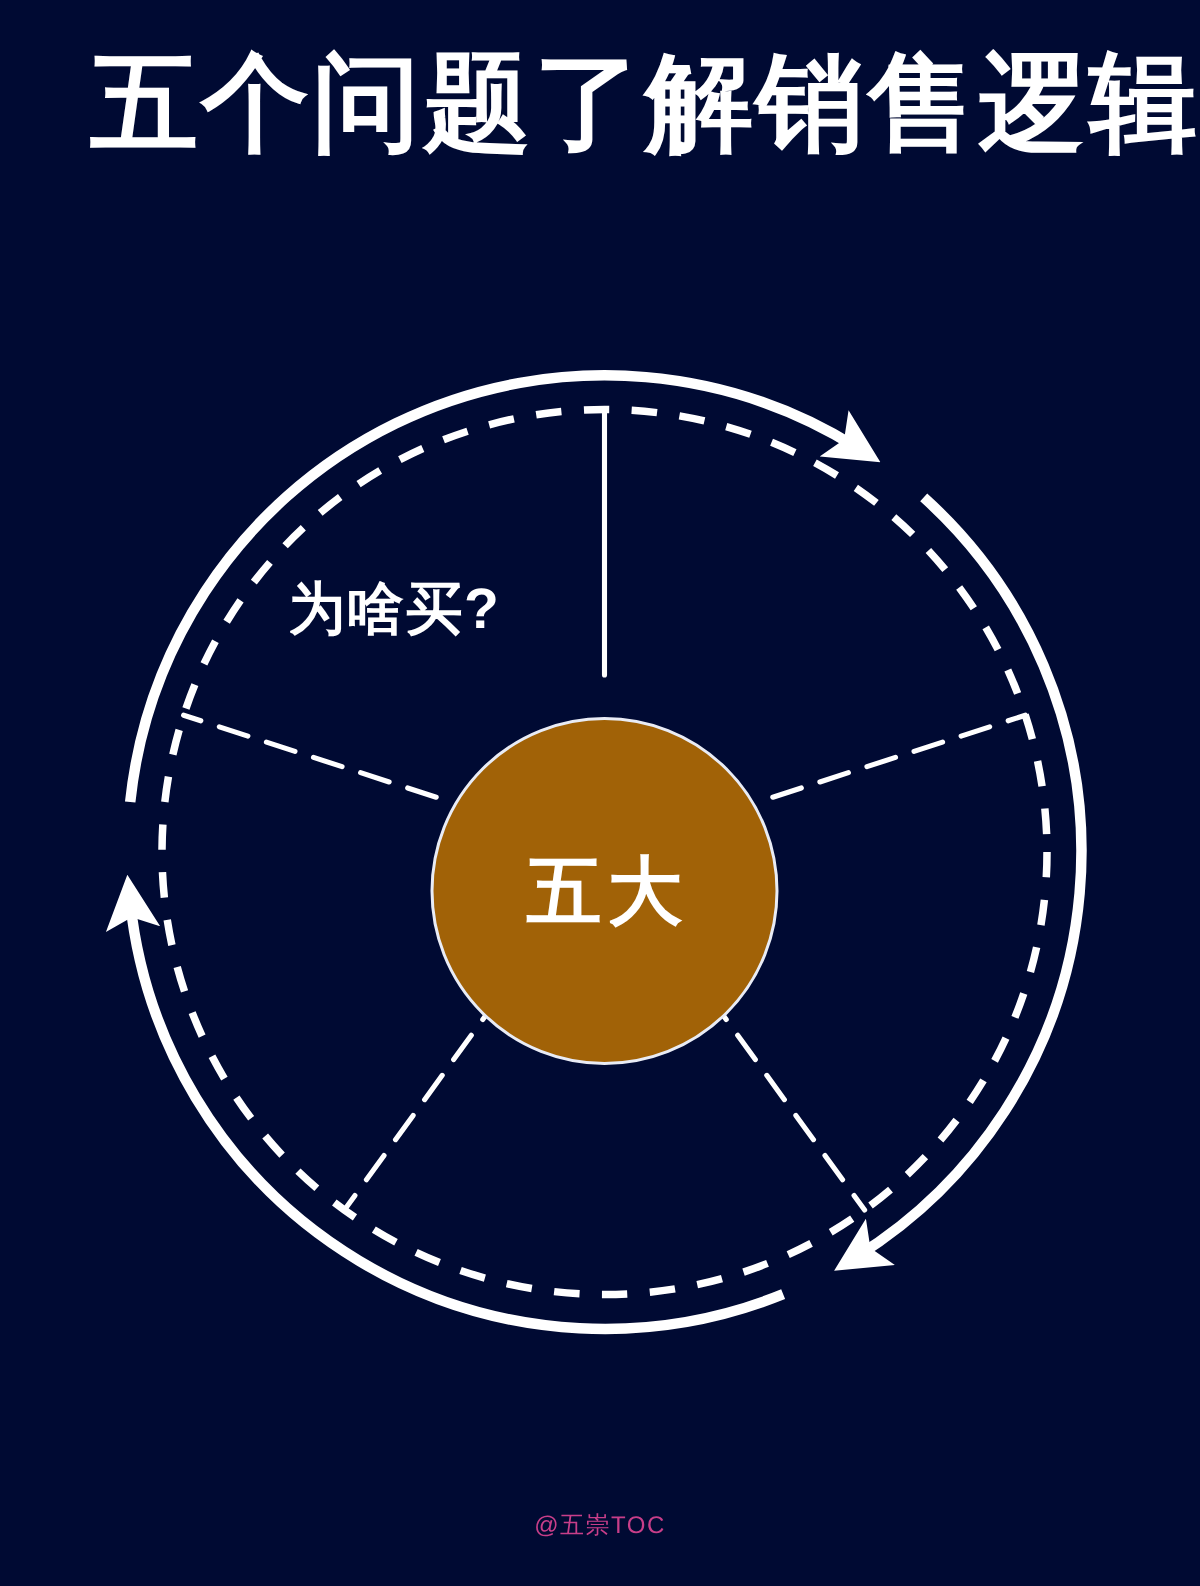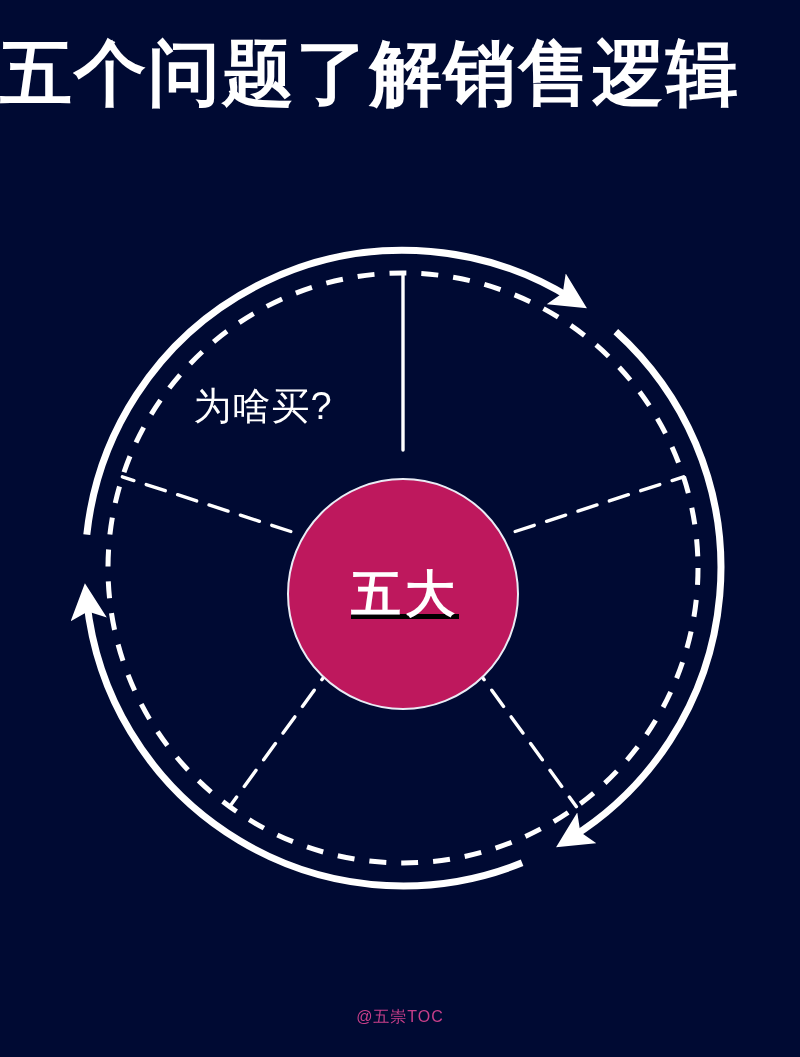--- a/index.html
+++ b/index.html
@@ -22,27 +22,27 @@
     height: 1057px;
     background: #000a33;
   }
 
   
   .title {
     position: absolute;
     top: 38px;
     left: 0;
     width: 800px;
-    text-align: left;
+    text-align: right;
     color: #ffffff;
     font-size: 72px;
     line-height: 1.02;
     font-weight: 700;
     letter-spacing: 2px;
-    font-family: Liberation Serif, serif;
+    font-family: Liberation Mono, monospace;
     white-space: nowrap;
   }
 
   
   .diagram {
     position: absolute;
     left: 85px;
     top: 250px;
     width: 636px;
     height: 636px;
@@ -56,45 +56,44 @@
 
   
   .hub {
     position: absolute;
     left: 403px;
     top: 594px;
     transform: translate(-50%, -50%);
     width: 232px;
     height: 232px;
     border-radius: 50%;
-    background: #be185d;
+    background: #a16207;
     border: 2.5px solid #e9ecf5;
     box-sizing: border-box;
     display: flex;
     flex-direction: column;
     align-items: center;
     justify-content: center;
-    text-decoration: underline;
   }
   .hub-line {
     color: #ffffff;
     font-size: 50px;
     font-weight: 700;
     line-height: 1.16;
     letter-spacing: 4px;
     text-indent: 4px;
     white-space: nowrap;
   }
 
   
   .seg-label {
     position: absolute;
     color: #ffffff;
     font-size: 38px;
-    font-weight: 400;
+    font-weight: 700;
     letter-spacing: 1px;
     white-space: nowrap;
     transform: translate(-50%, -50%);
   }
   .seg-why    { left: 263px; top: 406px; }
   .seg-when   { left: 520px; top: 406px; }
   .seg-who    { left: 598px; top: 651px; }
   .seg-intro  { left: 206px; top: 651px; }
   .seg-again  { left: 403px; top: 779px; }
 

